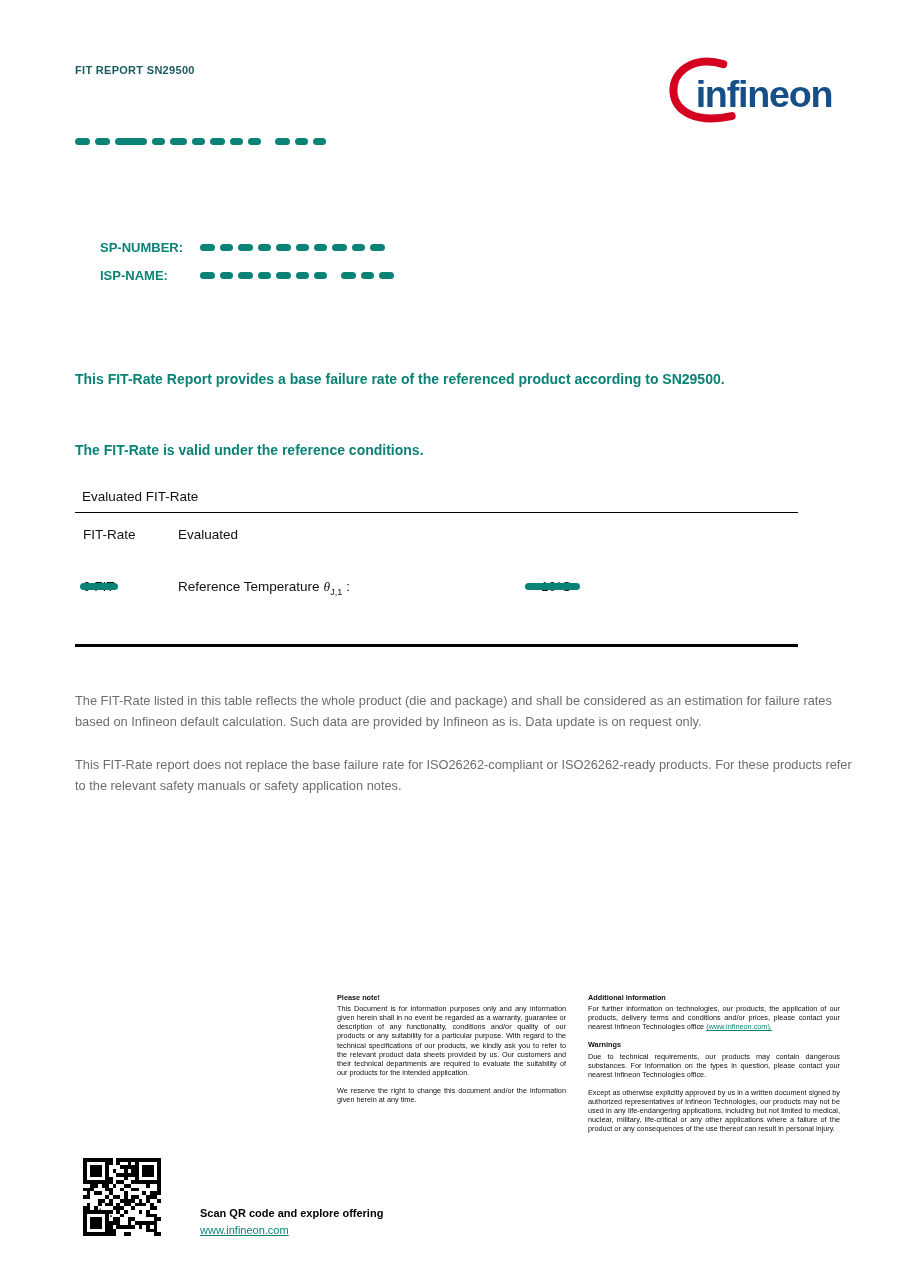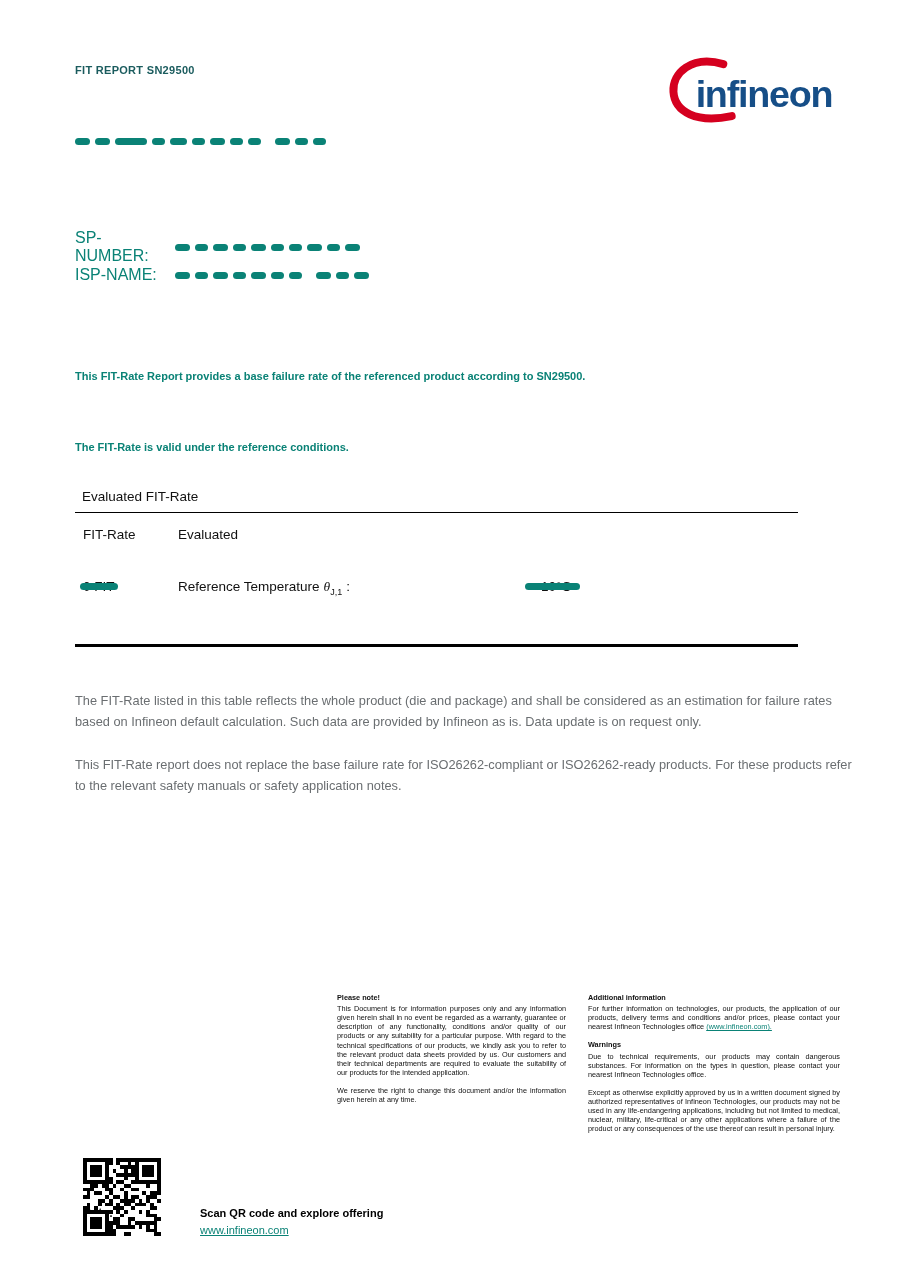--- a/index.html
+++ b/index.html
@@ -22,25 +22,25 @@
   .logo-text{font-family:"Liberation Sans",sans-serif;font-weight:bold;font-size:45px;fill:var(--logo-blue);letter-spacing:-1.5px;}
 
   .redact-row{display:flex;align-items:center;}
   .redact-pill{display:inline-block;height:7px;border-radius:4px;background:var(--teal);margin-right:5px;flex:0 0 auto;}
   .redact-gap{display:inline-block;width:9px;flex:0 0 auto;}
   .subtitle-redact{position:absolute;left:75px;top:138px;}
 
   .meta-row{position:absolute;left:75px;display:flex;align-items:center;height:16px;}
   .sp-row{top:239px;}
   .isp-row{top:267px;}
-  .meta-label{color:var(--teal);font-weight:normal;font-size:16px;width:100px;flex:0 0 auto;}
+  .meta-label{color:var(--teal);font-weight:bold;font-size:13px;width:100px;flex:0 0 auto;margin-left:25px;}
 
   .banner{position:absolute;left:75px;top:299px;width:775px;height:37px;background:var(--teal);color:#fff;display:flex;align-items:center;padding-left:13px;font-size:13px;}
 
-  .heading{position:absolute;left:75px;color:var(--teal);font-weight:bold;font-size:11px;line-height:1.45;width:690px;}
+  .heading{position:absolute;left:75px;color:var(--teal);font-weight:bold;font-size:14px;line-height:1.45;width:690px;}
   .h1{top:369px;}
   .h2{top:440px;}
 
   .fit-table{position:absolute;left:75px;top:487px;width:723px;height:162px;font-size:13.5px;color:#111;}
   .tbl-title{position:absolute;left:7px;top:2px;}
   .rule{position:absolute;left:0;width:100%;}
   .rule.thin{top:25px;border-top:1.5px solid #000;}
   .rule.thick{top:157px;border-top:3.5px solid #000;}
   .tbl-head,.tbl-row{position:absolute;left:0;width:100%;}
   .tbl-head{top:40px;}

